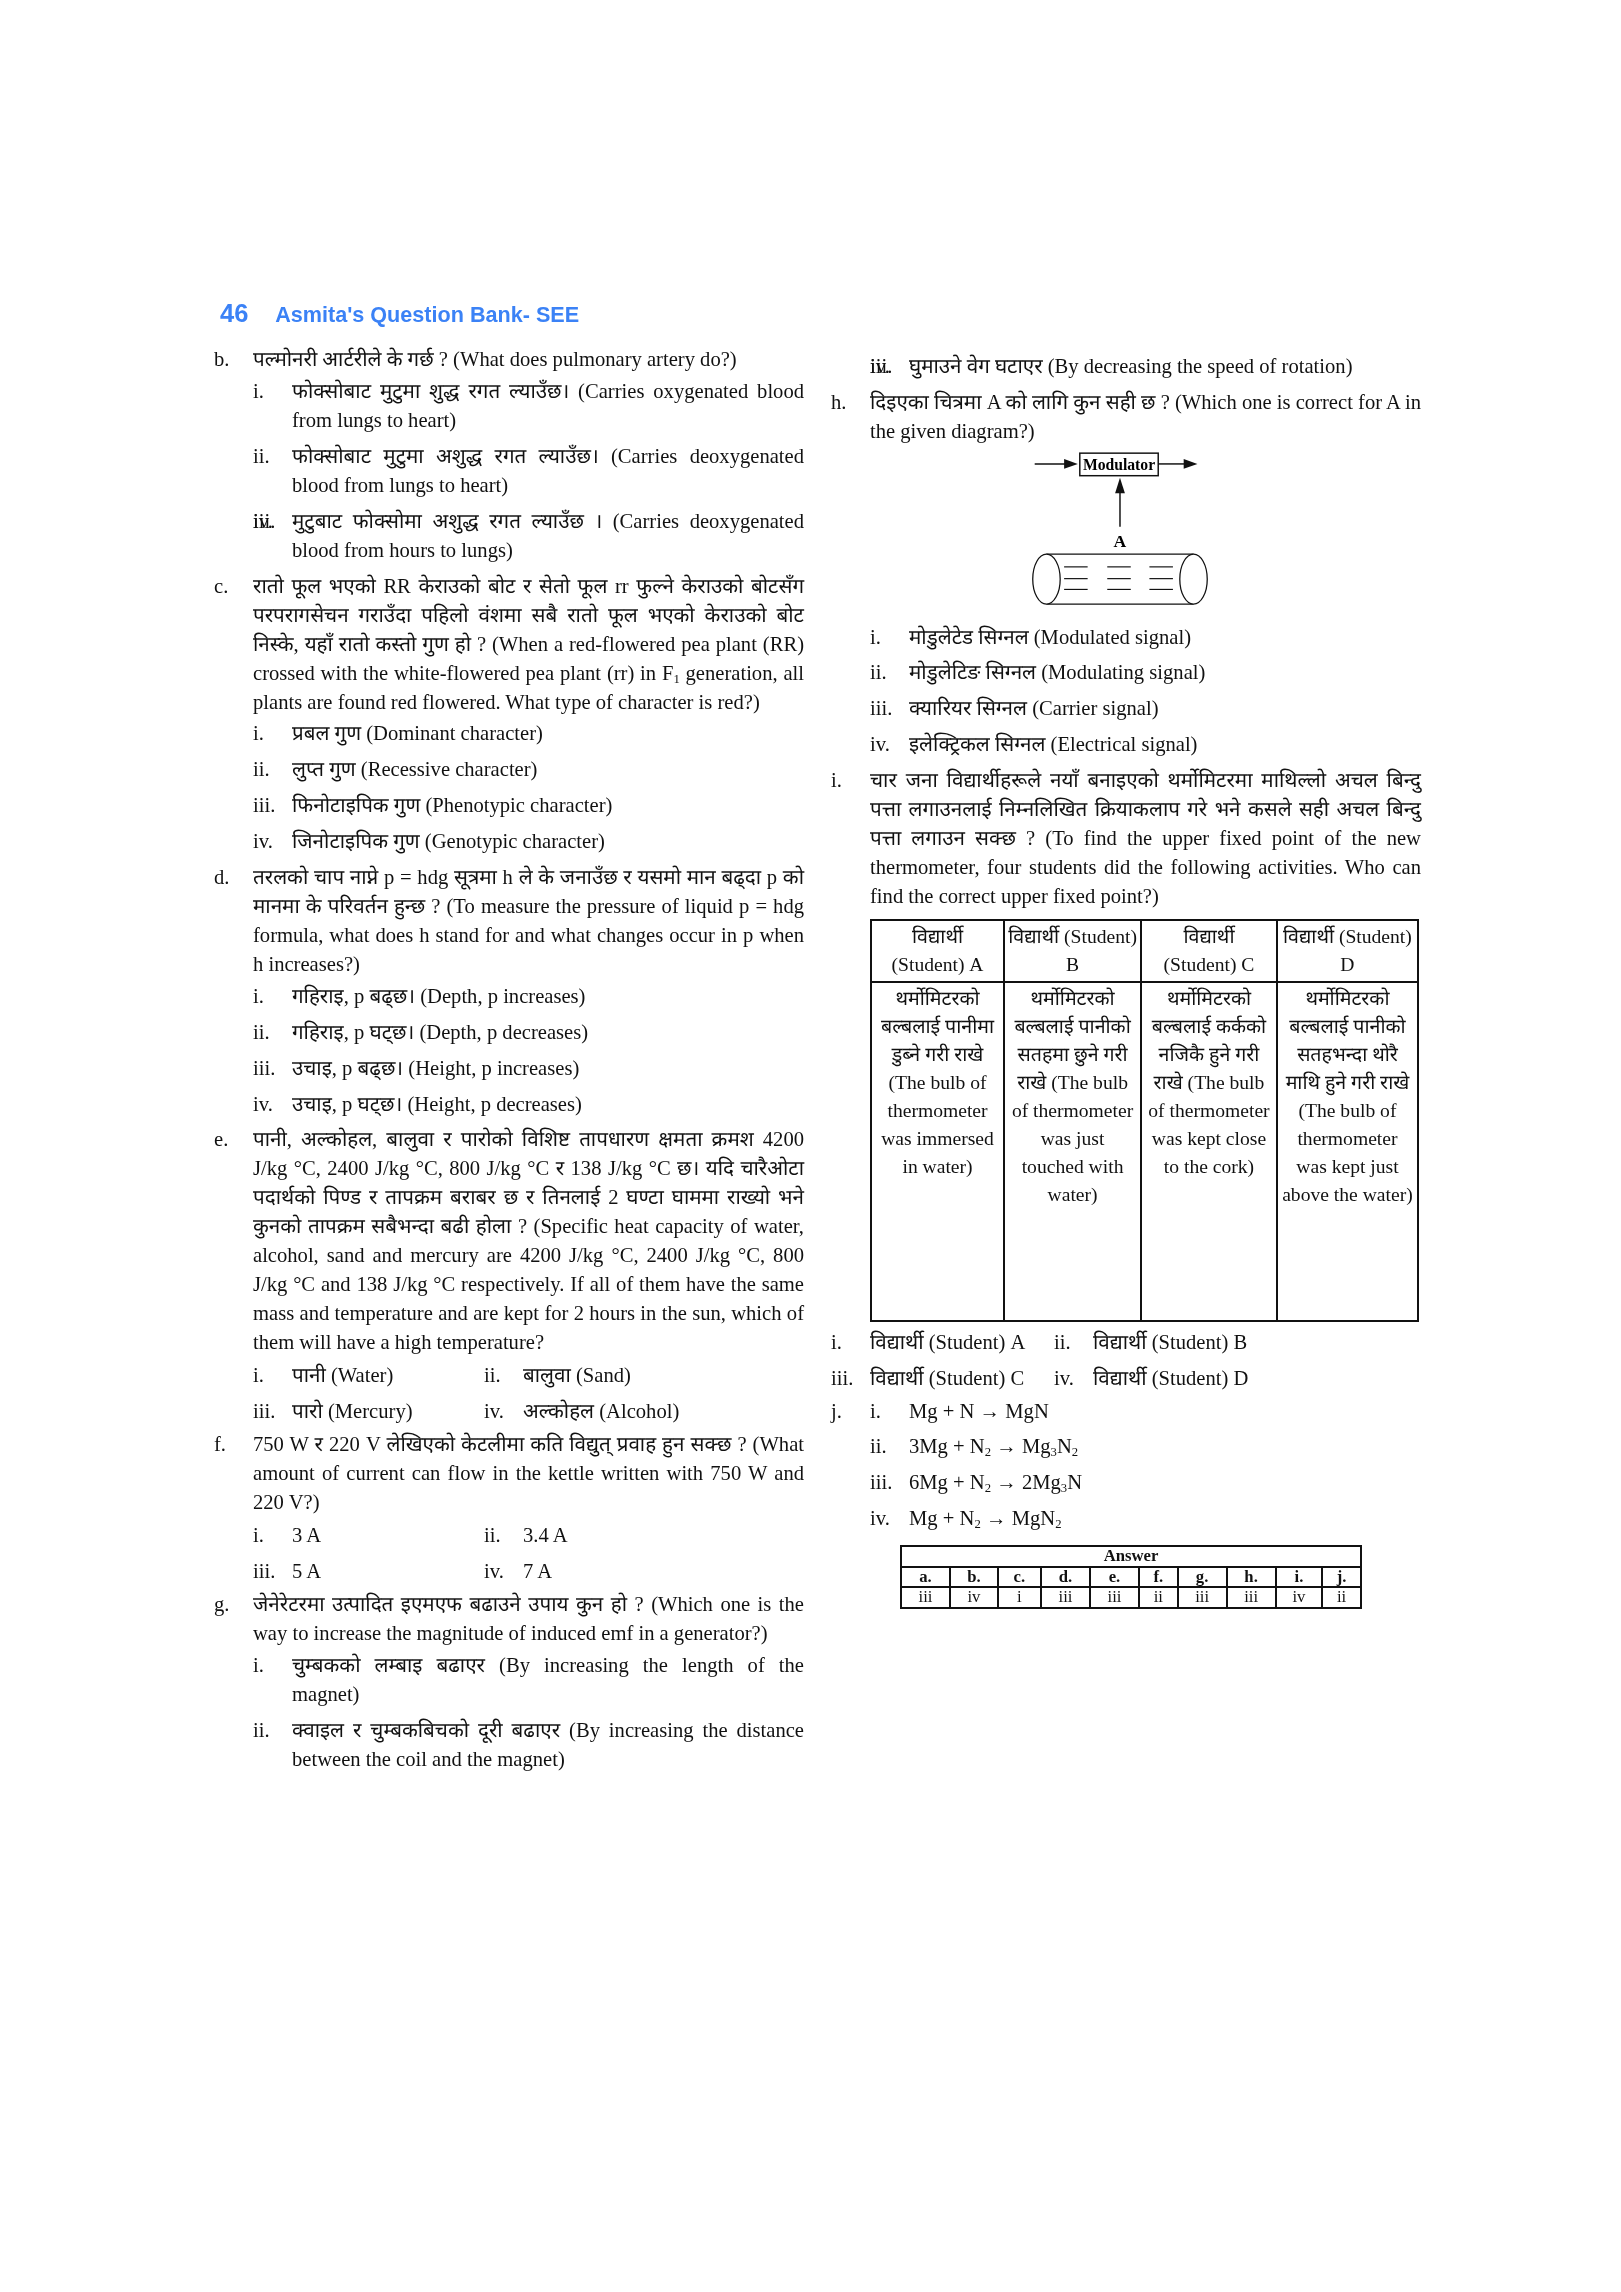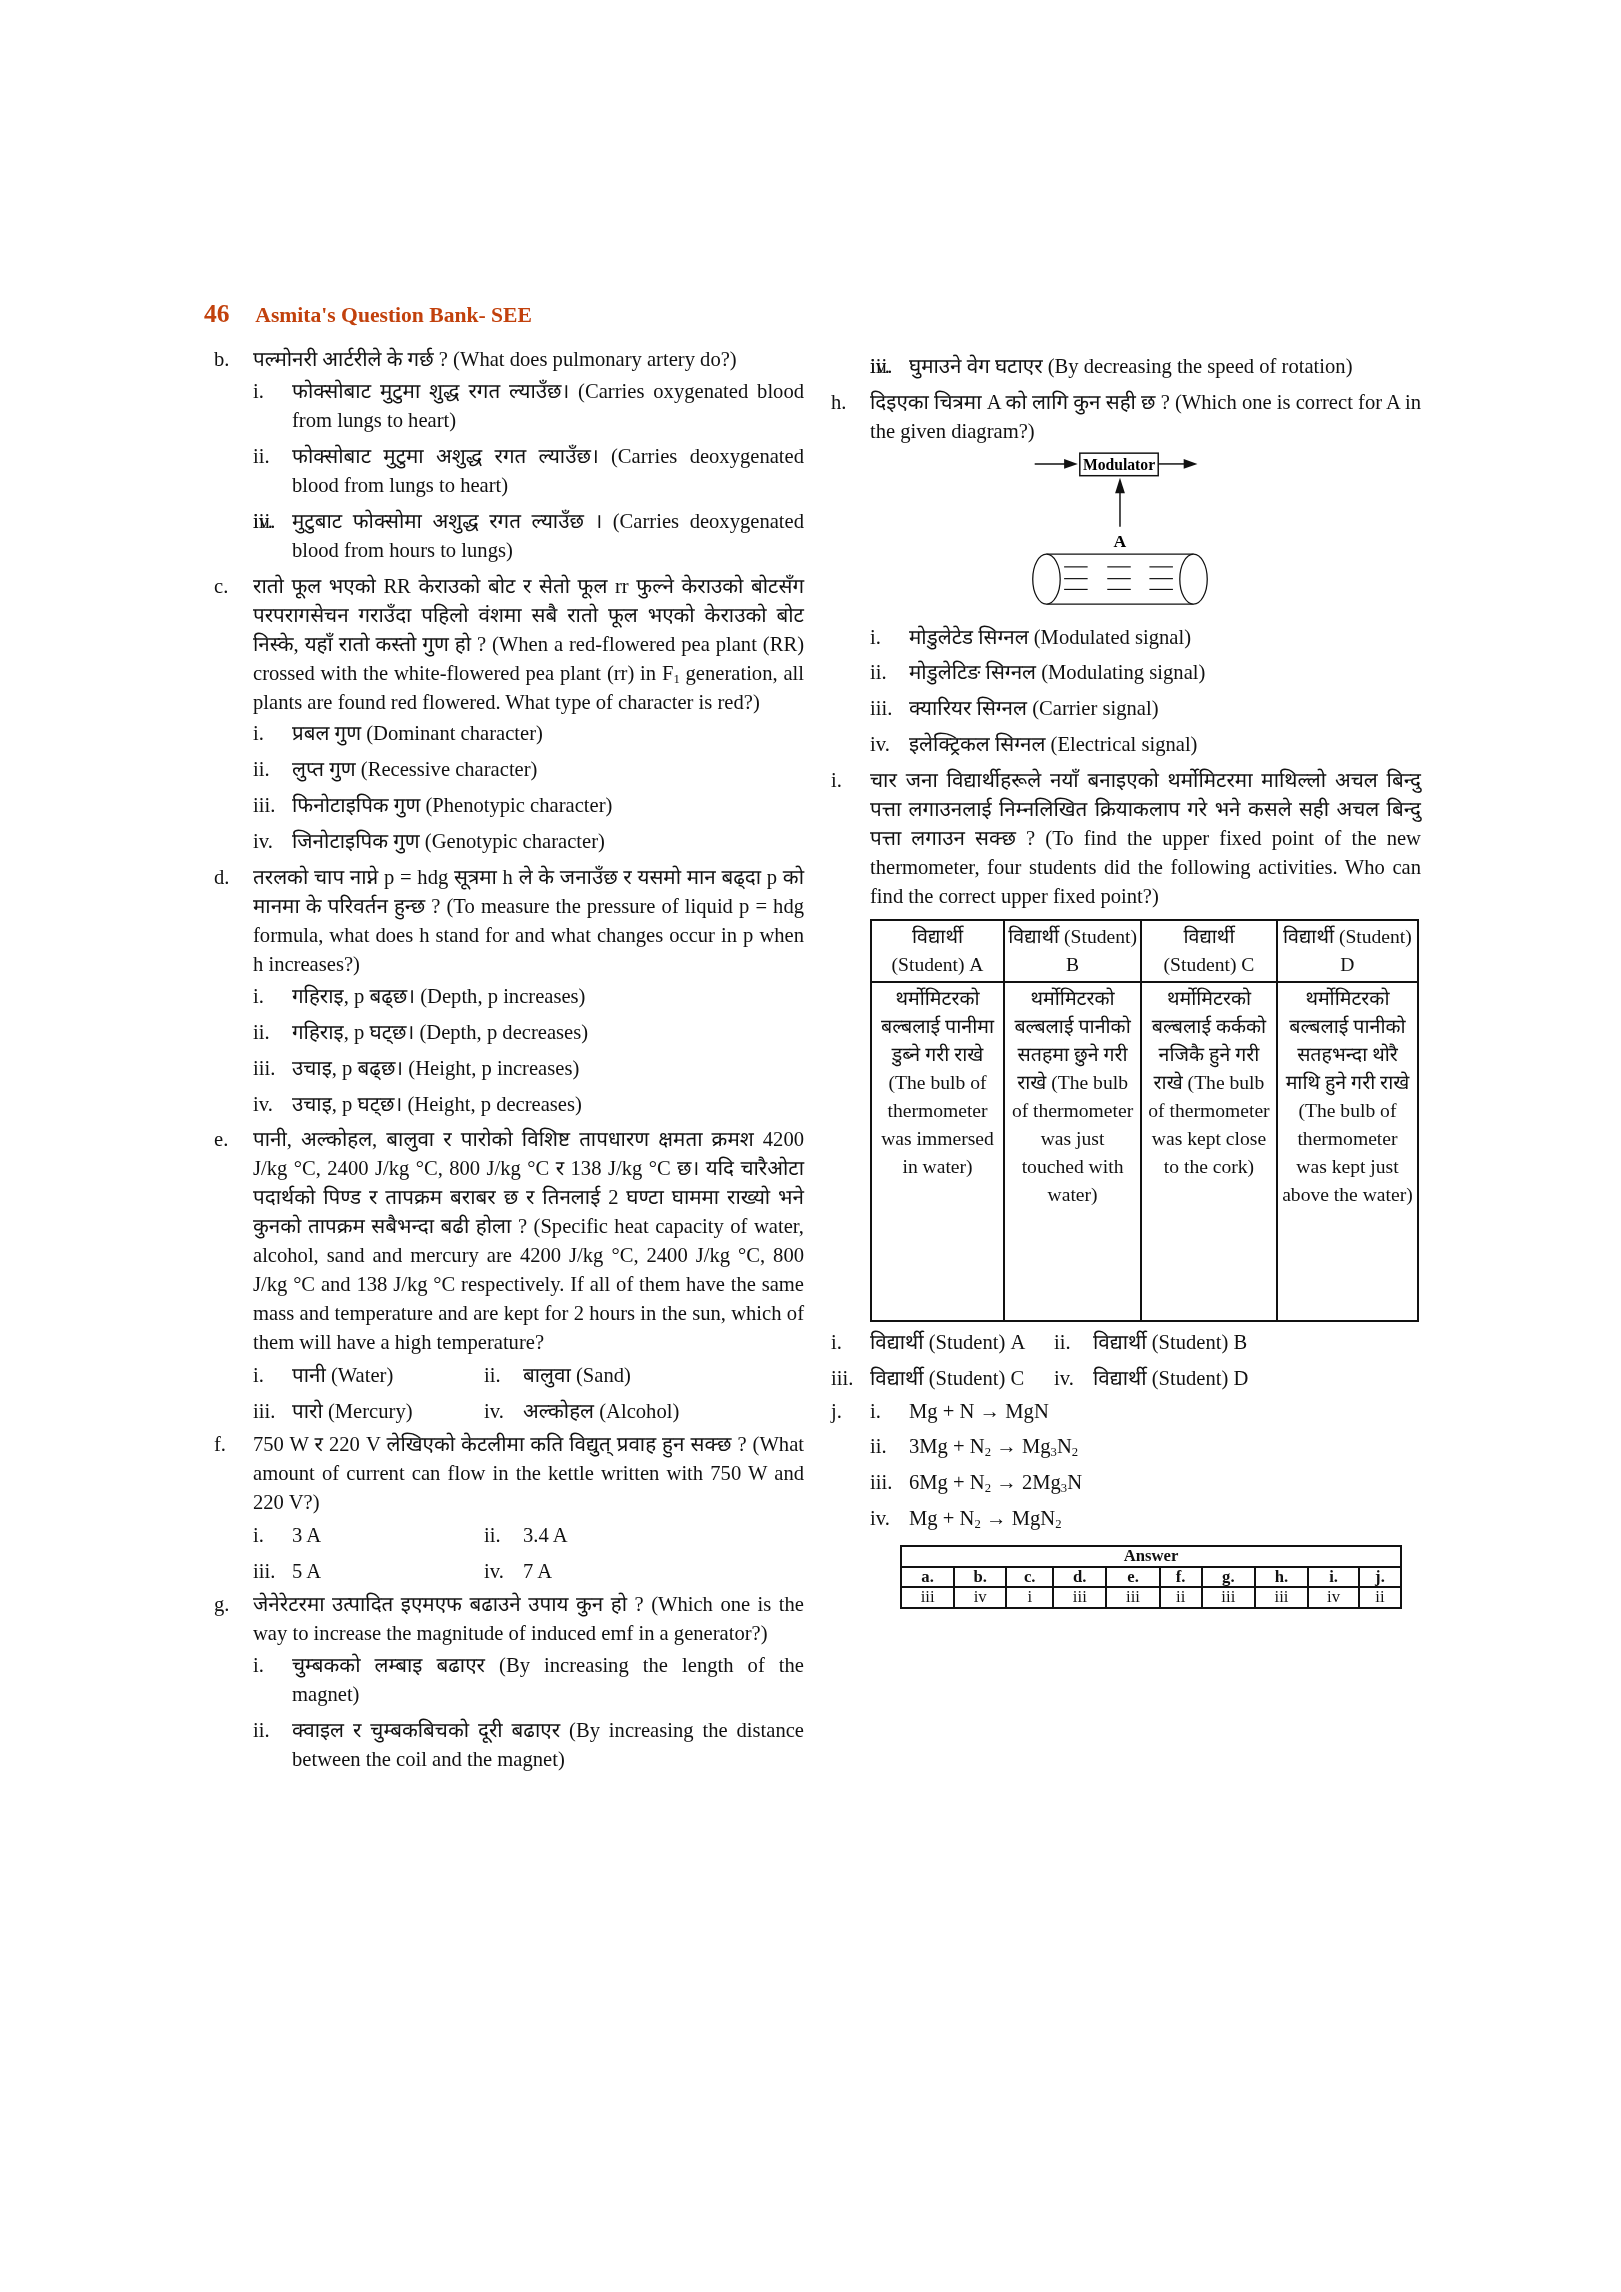--- a/index.html
+++ b/index.html
@@ -1,40 +1,40 @@
 <!DOCTYPE html>
 <html><head>
 <meta charset="utf-8">
 <style>
   html, body { margin:0; padding:0; background:#ffffff; }
   body { width:1621px; height:2293px; position:relative; overflow:hidden;
          font-family:"Liberation Serif", "DejaVu Serif", serif; color:#111; }
-  .header { position:absolute; left:204px; top:299px; font-family:Liberation Serif, serif;
-            font-weight:bold; font-size:21.6px; color:#c2410c; white-space:nowrap; }
+  .header { position:absolute; left:220px; top:299px; font-family:Liberation Sans, sans-serif;
+            font-weight:bold; font-size:21.6px; color:#3b82f6; white-space:nowrap; }
   .header .pg { font-size:25.5px; margin-right:21.6px; }
   .col { position:absolute; top:345px; font-size:20.6px; line-height:29px; }
   .col.left { left:214px; width:590px; }
   .col.right { left:831px; width:590px; }
   .q { position:relative; padding-left:39px; margin-bottom:3.9px; text-align:justify; }
   .q > .qlbl { position:absolute; left:0; top:0; }
   .opts { margin:2.9px 0 2.9px 0; }
   .opt { position:relative; padding-left:39px; margin-bottom:6.9px; text-align:justify; }
   .opt > .olbl { position:absolute; left:0; top:0; }
   .grid2 { display:grid; grid-template-columns:231px 225px; row-gap:6.9px; margin-top:3.9px; }
   .grid2 .cell { position:relative; padding-left:39px; }
   .grid2 .cell .olbl { position:absolute; left:0; top:0; }
   .diagram { margin:5.9px 0 3.9px 0; display:block; }
   table.act { border-collapse:collapse; width:549px; margin:7.8px 0 5.9px 0; font-size:19.6px; line-height:28px; }
   table.act th, table.act td { border:2.9px solid #111; text-align:center; vertical-align:top; font-weight:normal; padding:2px 2.9px; }
   table.act td { height:333px; }
   .grid2b { display:grid; grid-template-columns:223px 255px; row-gap:6.9px; margin-top:3.9px; }
   .grid2b .cell { position:relative; padding-left:39px; }
   .grid2b .cell .olbl { position:absolute; left:0; top:0; }
   sub { font-size:12.7px; vertical-align:-2.9px; line-height:0; }
-  table.ans { border-collapse:collapse; margin:11.8px 0 0 69px; font-size:16.7px; line-height:18.6px; width:502px; }
+  table.ans { border-collapse:collapse; margin:11.8px 0 0 69px; font-size:16.7px; line-height:18.6px; width:462px; }
   table.ans td, table.ans th { border:2px solid #111; text-align:center; padding:0 2px; }
   table.ans th { font-weight:bold; }
   table.ans .ttl { font-weight:bold; }
 </style>
 </head>
 <body>
 
 <div class="header">
   <span class="pg">46</span>
   <span>Asmita's Question Bank- SEE</span>

